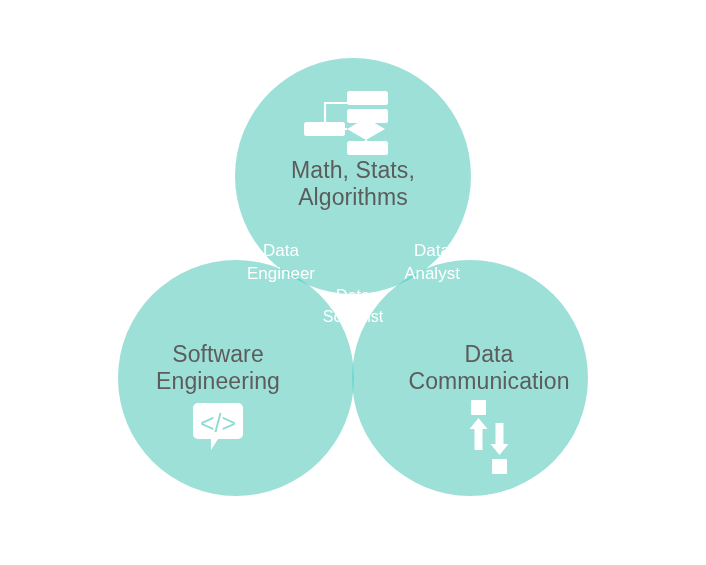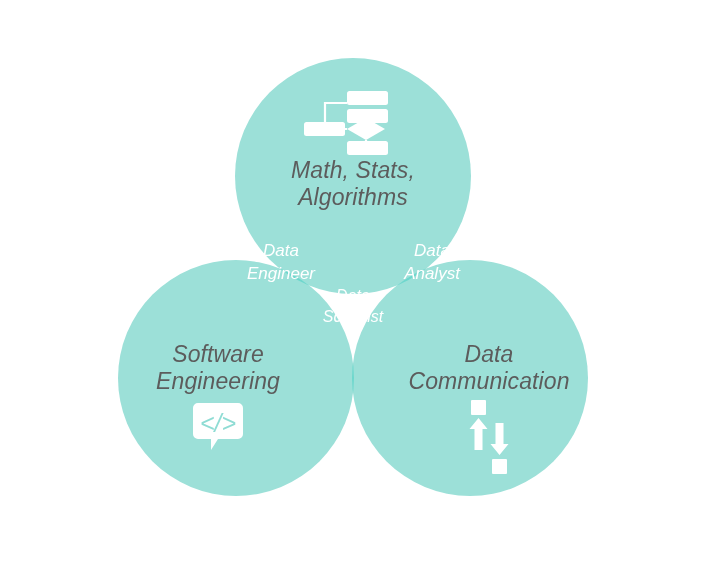--- a/index.html
+++ b/index.html
@@ -12,21 +12,20 @@
     height: 565px;
     background: #ffffff;
     font-family: "Liberation Sans", sans-serif;
     overflow: hidden;
   }
   #venn-stage {
     position: relative;
     width: 706px;
     height: 529px;
     background: #ffffff;
-    font-style: italic;
   }
   #venn-svg {
     position: absolute;
     left: 0;
     top: 0;
     width: 706px;
     height: 565px;
     display: block;
   }
   .circle-label {

